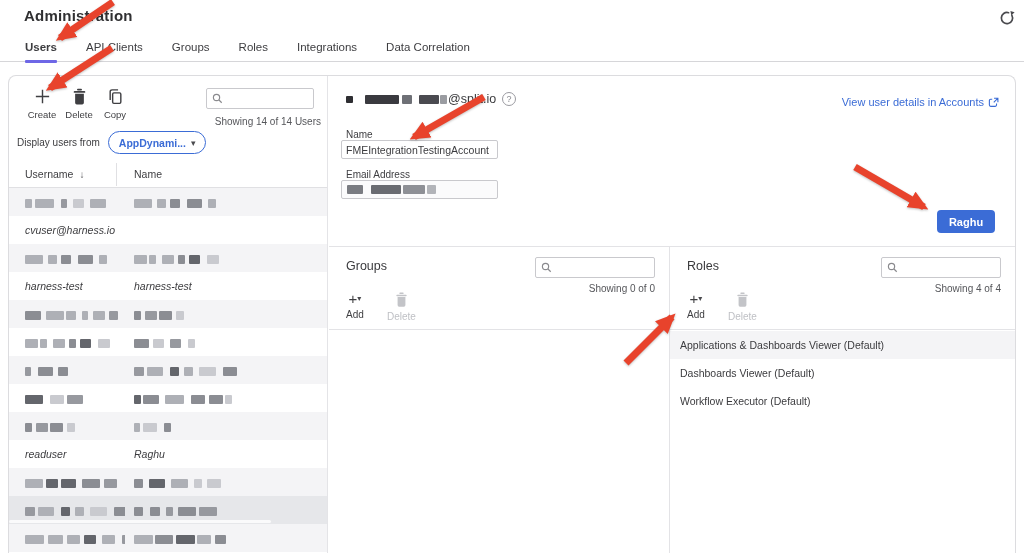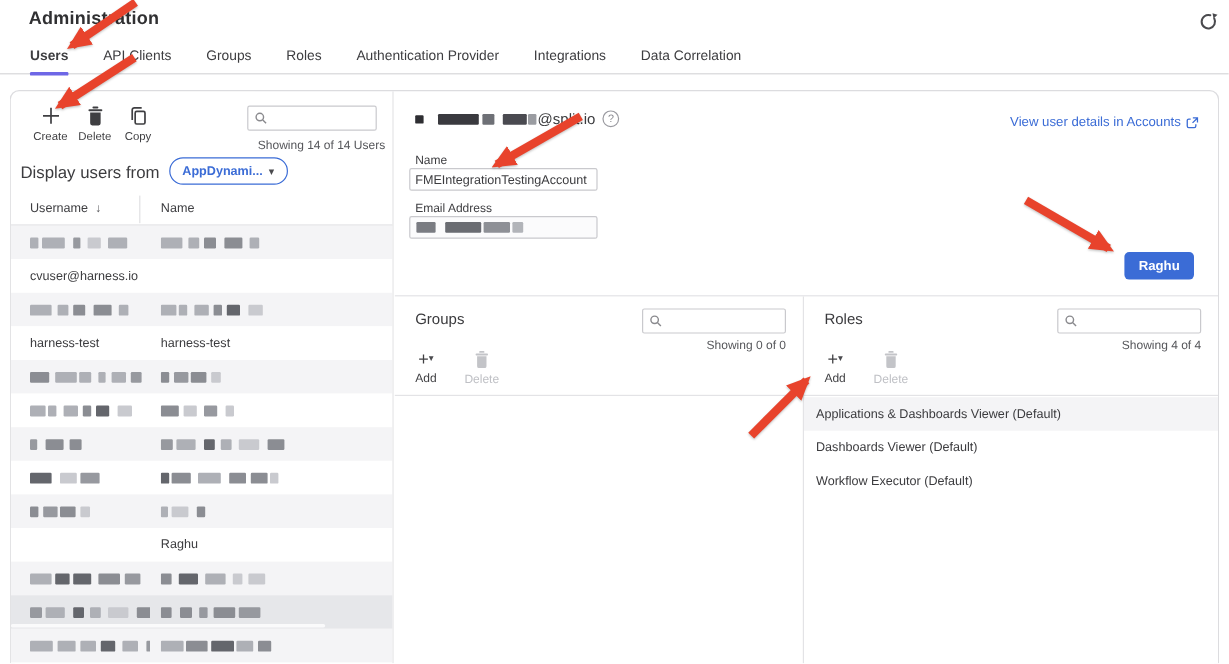--- a/index.html
+++ b/index.html
@@ -31,36 +31,36 @@
   .left-panel{ position:absolute; left:0; top:0; width:319px; height:100%; border-right:1px solid var(--divider); }
   .tool-btn{ position:absolute; top:11px; display:flex; flex-direction:column; align-items:center; width:36px; cursor:pointer;}
   .tool-btn .ticon{ width:19px; height:19px; }
   .tool-btn .tlabel{ font-size:9.5px; color:#3f3f42; margin-top:3px; }
   .searchbox{ position:absolute; width:108px; height:21px; border:1px solid #c9c9cd; border-radius:2px; background:#fff; display:flex; align-items:center; padding-left:4px;}
   .searchbox input{ border:none; outline:none; width:80px; font-size:10px; font-family:"Liberation Sans",sans-serif;}
   .searchbox .mag{ width:13px; height:13px; flex:0 0 auto; }
   .count-label{ position:absolute; font-size:10px; color:#55565a; text-align:right; }
 
   .display-row{ position:absolute; left:8px; top:55px; display:flex; align-items:center; }
-  .display-label{ font-size:14px; color:#3c3c3f; margin-right:8px;}
+  .display-label{ font-size:10px; color:#3c3c3f; margin-right:8px;}
   .source-pill{ display:flex; align-items:center; border:1.5px solid var(--accent); border-radius:13px; height:23px; padding:0 10px; cursor:pointer; background:#fff;}
   .source-pill .pill-text{ font-size:10.5px; font-weight:700; color:var(--accent); }
   .source-pill .caret{ font-size:9px; color:#4a4a4e; margin-left:5px;}
 
   .utable-header{ position:absolute; left:0; top:85px; width:100%; height:27px; border-bottom:1px solid #e0e0e3; font-size:10.5px; color:#3e3e41; line-height:26px;}
   .utable-header .colname{ position:absolute; top:0; }
   .col-username{ left:16px; } .col-name{ left:125px; }
   .sort-arrow{ font-size:10px; color:#56565a; margin-left:6px;}
   .header-vdiv{ position:absolute; left:107px; top:2px; height:23px; width:1px; background:#e0e0e3;}
 
   .user-rows{ position:absolute; left:0; top:112px; width:100%; bottom:0; overflow:hidden;}
   .urow{ position:relative; height:28px; line-height:28px; font-size:10.5px; cursor:pointer; background:#fff;}
   .urow.stripe{ background:var(--stripe); }
   .urow.selected{ background:var(--sel); }
-  .ucell{ position:absolute; top:0; height:28px; white-space:nowrap; overflow:hidden;}
+  .ucell{ position:absolute; top:0; height:28px; white-space:nowrap; overflow:hidden;font-style:italic;}
   .ucell.c1{ left:16px; width:100px;} .ucell.c2{ left:125px; width:185px;}
   .redact{ display:inline-block; height:9px; border-radius:1px; vertical-align:middle; }
   .rowbar{ position:absolute; left:0; bottom:1px; width:262px; height:3px; background:#fafafb; border-radius:2px;}
 
   
   .detail-panel{ position:absolute; left:320px; top:0; right:0; height:170px; }
   .title-row{ position:absolute; left:17px; top:15px; height:16px; display:flex; align-items:center; font-size:12.5px; color:#3a3a3d;}
   .qmark{ width:14px; height:14px; border:1px solid #9a9aa0; border-radius:50%; color:#8a8a90;
     font-size:9px; line-height:12px; text-align:center; margin-left:6px; }
   .view-link{ position:absolute; right:16px; top:20px; font-size:11px; color:var(--accent); cursor:pointer; display:flex; align-items:center; gap:4px;}
@@ -102,21 +102,20 @@
     <path d="M11.6 4.7 A5.6 5.6 0 1 0 14.9 7.4" fill="none" stroke="#4a4a4e" stroke-width="1.7" stroke-linecap="round"></path>
     <path d="M13.4 3.0 L17.6 4.3 L14.3 7.4 Z" fill="#4a4a4e"></path>
   </svg>
 </div>
 
 <div class="tabbar" id="tabbar">
     <div class="tab active">Users</div>
     <div class="tab">API Clients</div>
     <div class="tab">Groups</div>
     <div class="tab">Roles</div>
-    <div class="tab">Authentication Provider</div>
     <div class="tab">Integrations</div>
     <div class="tab">Data Correlation</div>
   </div>
 
 <div class="card">
 
   <div class="left-panel">
     <div class="tool-btn" style="left:15px">
       <svg class="ticon" viewBox="0 0 20 20">
           <path d="M10 3v14M3 10h14" stroke="#3f3f42" stroke-width="1.5" fill="none"></path>
@@ -194,20 +193,21 @@
         </div>
         <div class="urow">
           <div class="ucell c1"><span class="redact" style="width: 18px; background: rgb(100, 102, 108); margin-right: 7px;"></span><span class="redact" style="width: 14px; background: rgb(201, 202, 207); margin-right: 3px;"></span><span class="redact" style="width: 16px; background: rgb(151, 153, 159); margin-right: 5px;"></span></div>
           <div class="ucell c2"><span class="redact" style="width: 7px; background: rgb(100, 102, 108); margin-right: 2px;"></span><span class="redact" style="width: 16px; background: rgb(139, 141, 147); margin-right: 6px;"></span><span class="redact" style="width: 19px; background: rgb(174, 176, 182); margin-right: 7px;"></span><span class="redact" style="width: 14px; background: rgb(139, 141, 147); margin-right: 4px;"></span><span class="redact" style="width: 14px; background: rgb(139, 141, 147); margin-right: 2px;"></span><span class="redact" style="width: 7px; background: rgb(201, 202, 207); margin-right: 4px;"></span></div>
         </div>
         <div class="urow stripe">
           <div class="ucell c1"><span class="redact" style="width: 7px; background: rgb(139, 141, 147); margin-right: 4px;"></span><span class="redact" style="width: 12px; background: rgb(151, 153, 159); margin-right: 2px;"></span><span class="redact" style="width: 13px; background: rgb(139, 141, 147); margin-right: 4px;"></span><span class="redact" style="width: 8px; background: rgb(201, 202, 207); margin-right: 7px;"></span></div>
           <div class="ucell c2"><span class="redact" style="width: 6px; background: rgb(174, 176, 182); margin-right: 3px;"></span><span class="redact" style="width: 14px; background: rgb(201, 202, 207); margin-right: 7px;"></span><span class="redact" style="width: 7px; background: rgb(139, 141, 147); margin-right: 2px;"></span></div>
         </div>
         <div class="urow">
+          <div class="ucell c1">readuser</div>
           <div class="ucell c2">Raghu</div>
         </div>
         <div class="urow stripe">
           <div class="ucell c1"><span class="redact" style="width: 18px; background: rgb(174, 176, 182); margin-right: 3px;"></span><span class="redact" style="width: 12px; background: rgb(100, 102, 108); margin-right: 3px;"></span><span class="redact" style="width: 15px; background: rgb(100, 102, 108); margin-right: 6px;"></span><span class="redact" style="width: 18px; background: rgb(139, 141, 147); margin-right: 4px;"></span><span class="redact" style="width: 13px; background: rgb(151, 153, 159); margin-right: 3px;"></span></div>
           <div class="ucell c2"><span class="redact" style="width: 9px; background: rgb(139, 141, 147); margin-right: 6px;"></span><span class="redact" style="width: 16px; background: rgb(100, 102, 108); margin-right: 6px;"></span><span class="redact" style="width: 17px; background: rgb(174, 176, 182); margin-right: 6px;"></span><span class="redact" style="width: 8px; background: rgb(201, 202, 207); margin-right: 5px;"></span><span class="redact" style="width: 14px; background: rgb(201, 202, 207); margin-right: 5px;"></span></div>
         </div>
         <div class="urow selected">
           <div class="ucell c1"><span class="redact" style="width: 10px; background: rgb(151, 153, 159); margin-right: 3px;"></span><span class="redact" style="width: 16px; background: rgb(174, 176, 182); margin-right: 7px;"></span><span class="redact" style="width: 9px; background: rgb(100, 102, 108); margin-right: 5px;"></span><span class="redact" style="width: 9px; background: rgb(174, 176, 182); margin-right: 6px;"></span><span class="redact" style="width: 17px; background: rgb(201, 202, 207); margin-right: 7px;"></span><span class="redact" style="width: 14px; background: rgb(139, 141, 147); margin-right: 5px;"></span></div>
           <div class="ucell c2"><span class="redact" style="width: 9px; background: rgb(139, 141, 147); margin-right: 7px;"></span><span class="redact" style="width: 10px; background: rgb(139, 141, 147); margin-right: 6px;"></span><span class="redact" style="width: 7px; background: rgb(151, 153, 159); margin-right: 5px;"></span><span class="redact" style="width: 18px; background: rgb(139, 141, 147); margin-right: 3px;"></span><span class="redact" style="width: 18px; background: rgb(151, 153, 159); margin-right: 2px;"></span></div>
           <div class="rowbar"></div>

